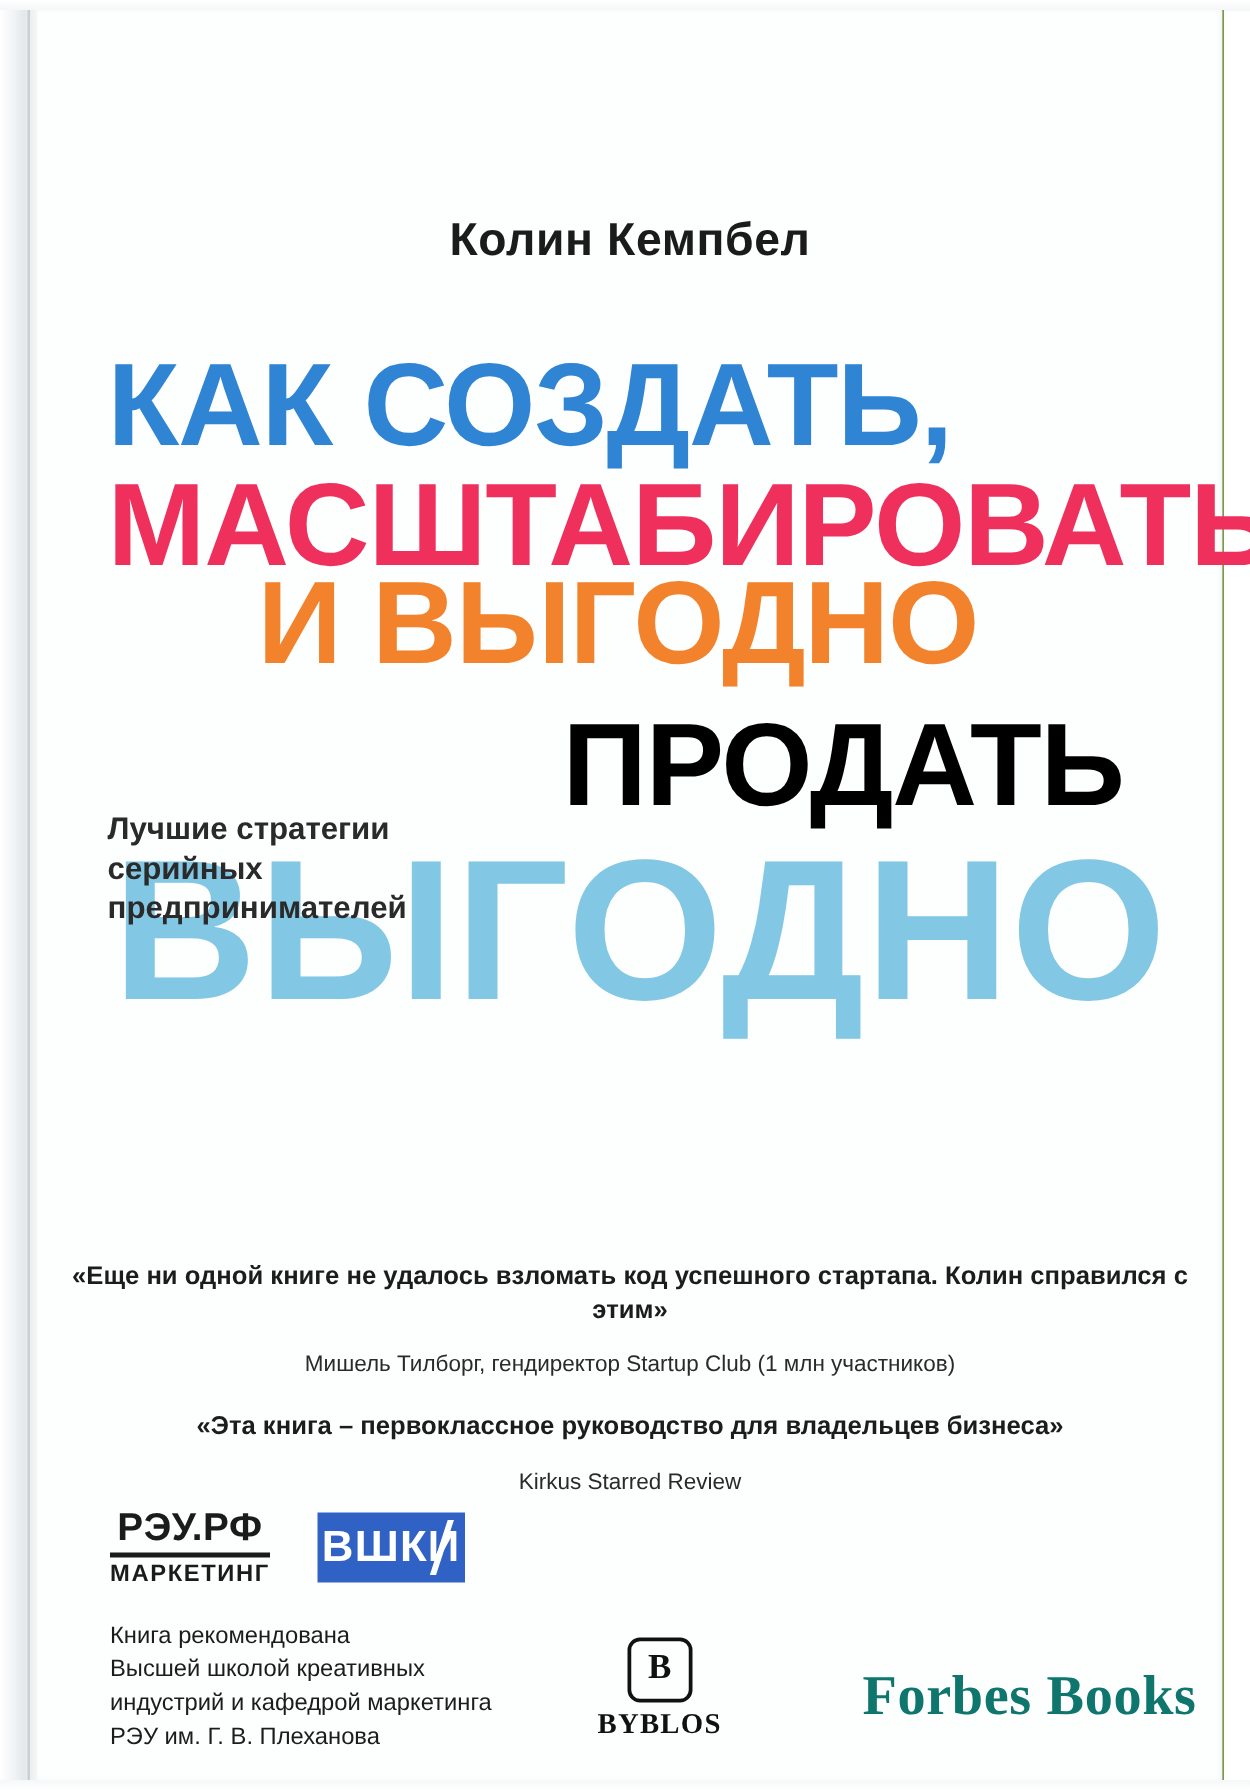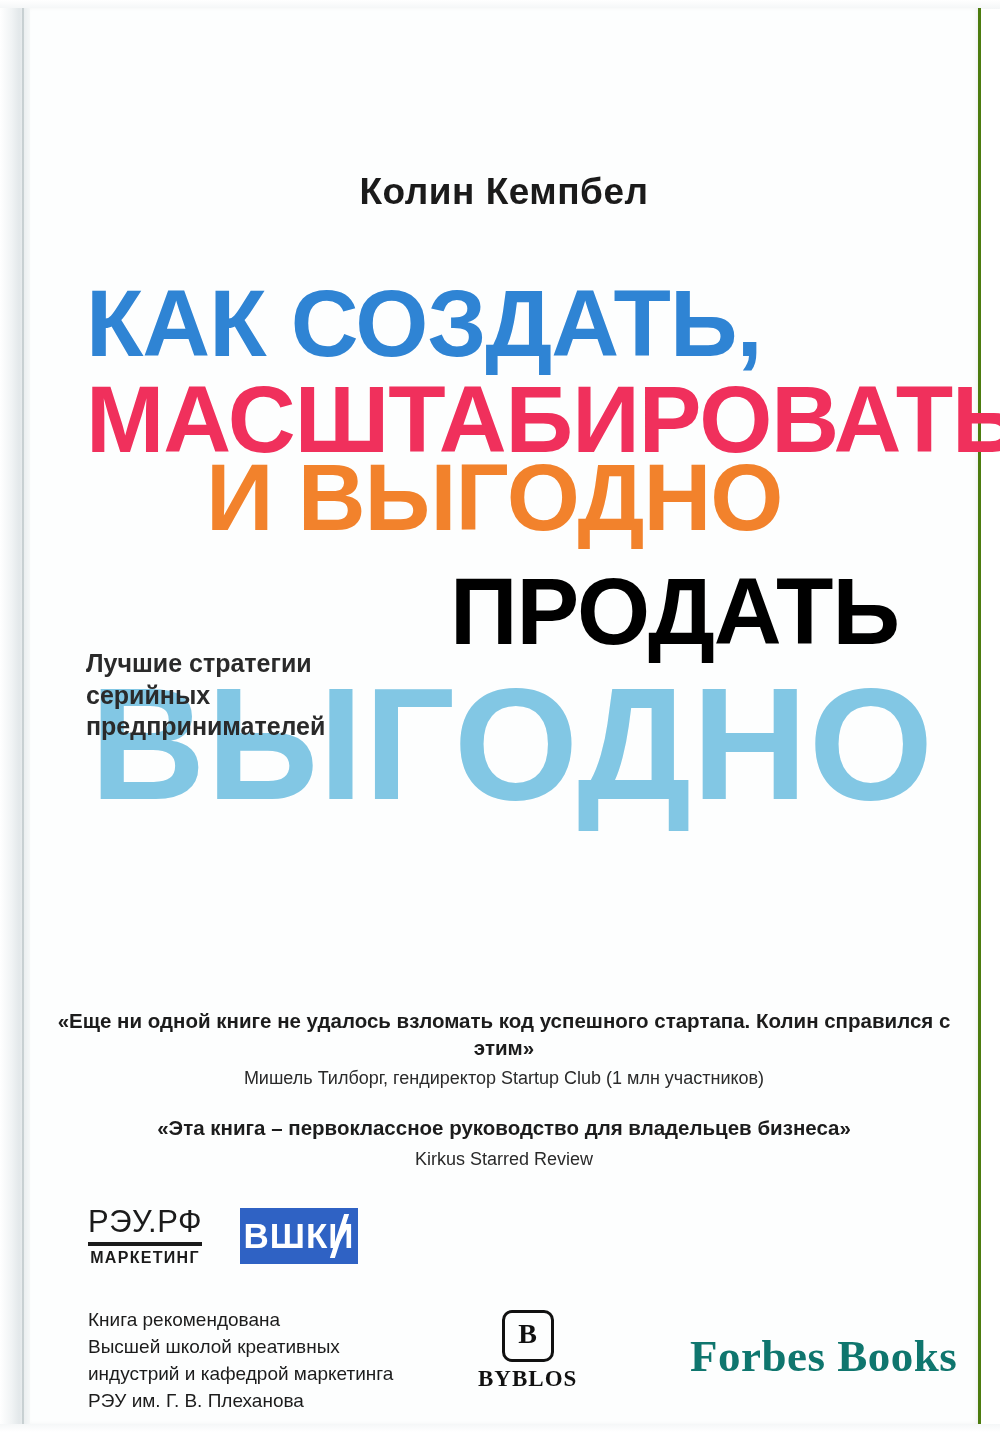--- a/index.html
+++ b/index.html
@@ -24,21 +24,21 @@
   }
 
   
   .page {
     position: absolute;
     left: 30px;
     top: 8px;
     width: 948px;
     height: 1416px;
     background: #fdfefe;
-    border-right: 3px solid #4d7c0f;
+    border-right: 1px solid #4d7c0f;
     box-shadow: inset -2px 0 6px -3px rgba(0,0,0,.12);
   }
 
   
   .spine {
     position: absolute;
     left: 0; top: 8px;
     width: 31px;
     height: 1416px;
     background: linear-gradient(to right, #ffffff 0%, #f0f3f4 38%, #e3e8ea 62%, #eff2f3 85%, #f7f9f9 100%);
@@ -137,48 +137,48 @@
   }
   .q-strong {
     font-size: 20.5px;
     font-weight: bold;
     color: #1c1c1c;
     line-height: 1.3;
   }
   .q-attr {
     font-size: 18px;
     color: #2a2a2a;
-    margin-top: 7px;
+    margin-top: 20px;
   }
   .q-gap { height: 26px; }
 
   .badges {
     position: absolute;
     left: 58px;
     top: 1196px;
     display: flex;
     align-items: center;
     gap: 38px;
   }
   .rea-badge {
     text-align: center;
     color: #1b1b1b;
   }
   .rea-top {
     font-size: 31px;
-    font-weight: normal;
+    font-weight: bold;
     letter-spacing: .5px;
   }
   .rea-rule {
     height: 4px;
     background: #1b1b1b;
     margin: 2px 0 3px;
   }
   .rea-bot {
-    font-size: 16px;
+    font-size: 19px;
     font-weight: bold;
     letter-spacing: 1.3px;
   }
   .vshki {
     width: 118px;
     height: 56px;
     background: #2f62c4;
     color: #ffffff;
     font-size: 35px;
     font-weight: bold;
@@ -282,21 +282,21 @@
         <div class="rea-top">РЭУ.РФ</div>
         <div class="rea-rule"></div>
         <div class="rea-bot">МАРКЕТИНГ</div>
       </div>
       <div class="vshki">
         <span>ВШКИ</span>
         <span class="slash"></span>
       </div>
     </div>
 
-    <div class="recommend" style="white-space: pre-line; margin-top: 11px;">Книга рекомендована
+    <div class="recommend" style="white-space: pre-line;">Книга рекомендована
 Высшей школой креативных
 индустрий и кафедрой маркетинга
 РЭУ им. Г. В. Плеханова</div>
 
     <div class="byblos">
       <div class="byblos-mark">B</div>
       <div class="byblos-name">BYBLOS</div>
     </div>
 
     <div class="forbes">Forbes Books</div>

